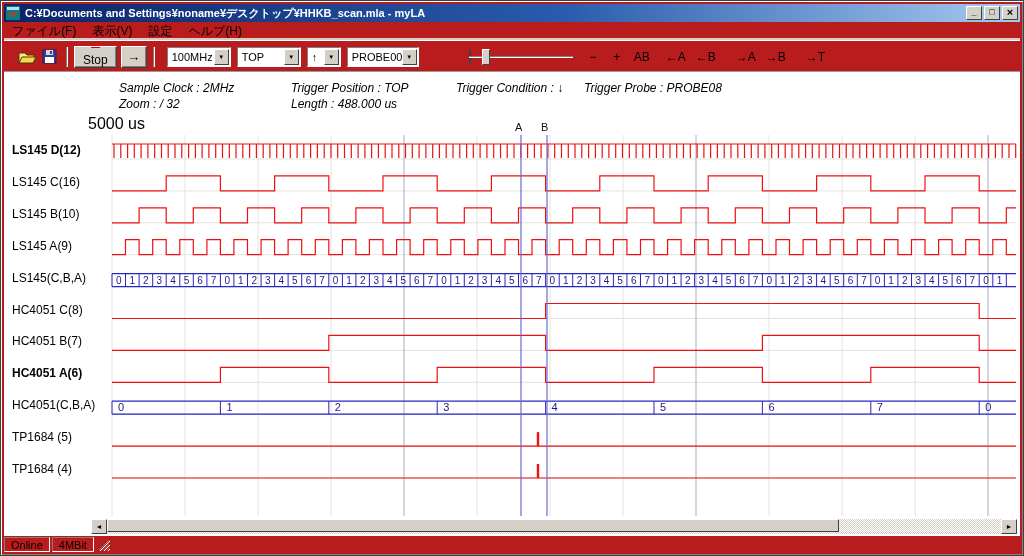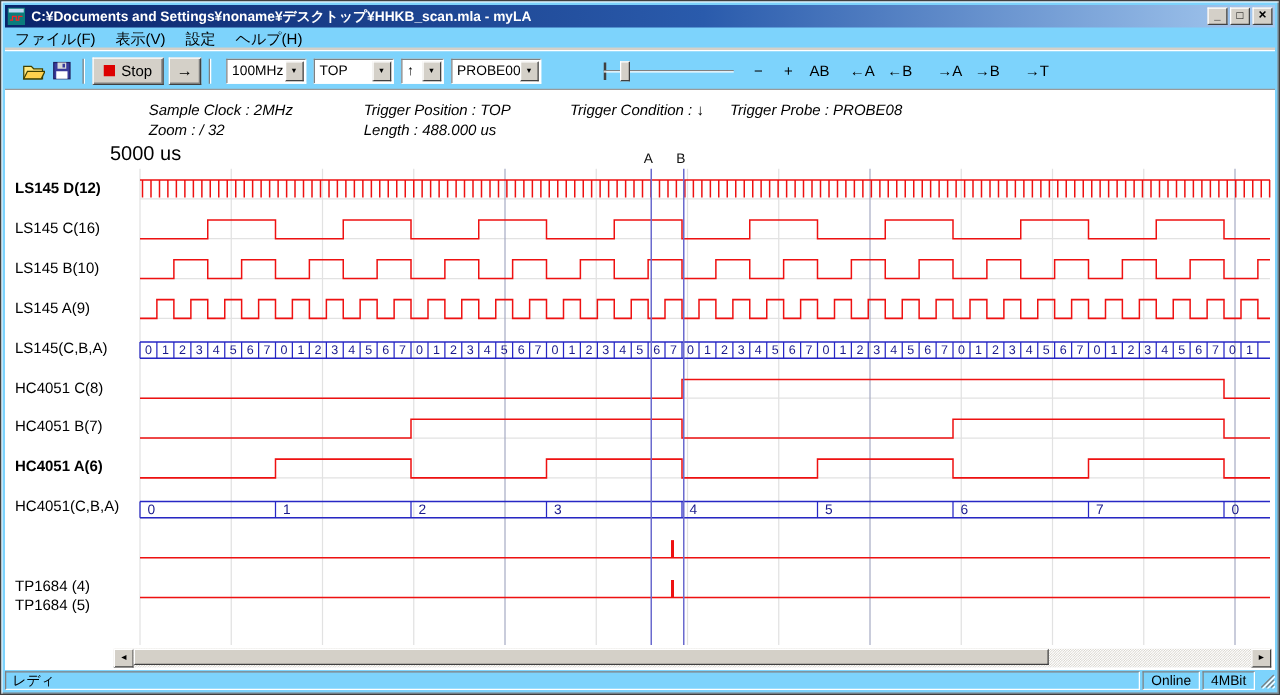--- a/index.html
+++ b/index.html
@@ -1,18 +1,18 @@
 <!DOCTYPE html>
 <html><head>
 <meta charset="utf-8">
 <style>
   * { margin:0; padding:0; box-sizing:border-box; }
   html,body { width:1024px; height:556px; overflow:hidden;
     font-family:"Liberation Sans","DejaVu Sans",sans-serif; background:#808080; }
-  .window { position:relative; width:1024px; height:556px; background:#7dd3fc;
+  .window { position:relative; width:1024px; height:556px; background:#b91c1c;
     border:1px solid #404040;
     box-shadow: inset 1px 1px 0 #ffffff, inset -1px -1px 0 #808080; }
 
   
   .titlebar { position:absolute; left:3px; top:3px; right:3px; height:18px;
     background:linear-gradient(90deg,#0a246a 0%,#2a5bac 55%,#a6caf0 100%);
     display:flex; align-items:center; padding:0 2px; }
   .app-icon { width:16px; height:14px; display:flex; align-items:center; }
   .title-text { color:#fff; font-size:11px; font-weight:bold; margin-left:3px; flex:1;
     white-space:nowrap; overflow:hidden; }
@@ -30,21 +30,21 @@
   
   .toolbar { position:absolute; left:3px; top:39px; right:3px; height:32px;
     display:flex; align-items:center; border-top:1px solid #fff;
     box-shadow:0 -2px 0 #d4d0c8, 0 -1px 0 #9a9a9a inset; }
   .tool-icon { width:22px; height:20px; display:flex; align-items:center;
     justify-content:center; }
   .tool-icon.first { margin-left:12px; }
   .tsep { width:2px; height:20px; border-left:1px solid #808080;
     border-right:1px solid #fff; margin:0 6px; }
   .raised { background:#d4d0c8; border:1px solid; border-color:#fff #404040 #404040 #fff;
-    box-shadow: inset -1px -1px 0 #808080; }
+    box-shadow: inset -1px -1px 0 #808080; flex-direction: column; }
   .stop-btn { height:22px; display:flex; align-items:center; gap:5px;
     padding:0 8px; font-size:12px; }
   .stop-square { width:9px; height:9px; background:#dd0000; display:inline-block; }
   .run-btn { height:22px; width:26px; margin-left:4px; font-size:13px;
     display:flex; align-items:center; justify-content:center; }
   .combo { height:20px; background:#fff; border:1px solid;
     border-color:#808080 #fff #fff #808080; display:flex; align-items:center;
     margin-left:6px; font-size:11px; }
   .combo-val { padding:0 4px; flex:1; white-space:nowrap; overflow:hidden; }
   .combo-arrow { width:15px; height:16px; background:#d4d0c8; border:1px solid;
@@ -391,35 +391,34 @@
     <div id="channel-labels">
         <div class="ch-label" style="top: 71px; font-weight: bold;">LS145 D(12)</div>
         <div class="ch-label" style="top: 102.9px;">LS145 C(16)</div>
         <div class="ch-label" style="top: 134.8px;">LS145 B(10)</div>
         <div class="ch-label" style="top: 166.7px;">LS145 A(9)</div>
         <div class="ch-label" style="top: 198.6px;">LS145(C,B,A)</div>
         <div class="ch-label" style="top: 230.5px;">HC4051 C(8)</div>
         <div class="ch-label" style="top: 262.4px;">HC4051 B(7)</div>
         <div class="ch-label" style="top: 294.3px; font-weight: bold;">HC4051 A(6)</div>
         <div class="ch-label" style="top: 326.2px;">HC4051(C,B,A)</div>
-        <div class="ch-label" style="top: 358.1px; margin-top: 47px;">TP1684 (5)</div>
+        <div class="ch-label" style="top: 358.1px;">TP1684 (5)</div>
         <div class="ch-label" style="top: 390px;">TP1684 (4)</div>
       </div>
 
     <div class="hscroll">
       <div class="scroll-btn">◄</div>
       <div class="scroll-track">
         <div class="scroll-thumb"></div>
       </div>
       <div class="scroll-btn">►</div>
     </div>
   </div>
 
   <div class="statusbar">
-    <div class="status-msg">レディ</div>
     <div class="status-panel">Online</div>
     <div class="status-panel">4MBit</div>
     <span class="resize-grip">
       <svg width="14" height="14" viewBox="0 0 14 14">
         <path d="M13 3 L3 13 M13 7 L7 13 M13 11 L11 13" stroke="#808080" fill="none"></path>
         <path d="M14 4 L4 14 M14 8 L8 14 M14 12 L12 14" stroke="#ffffff" fill="none"></path>
       </svg>
     </span>
   </div>
 </div>

